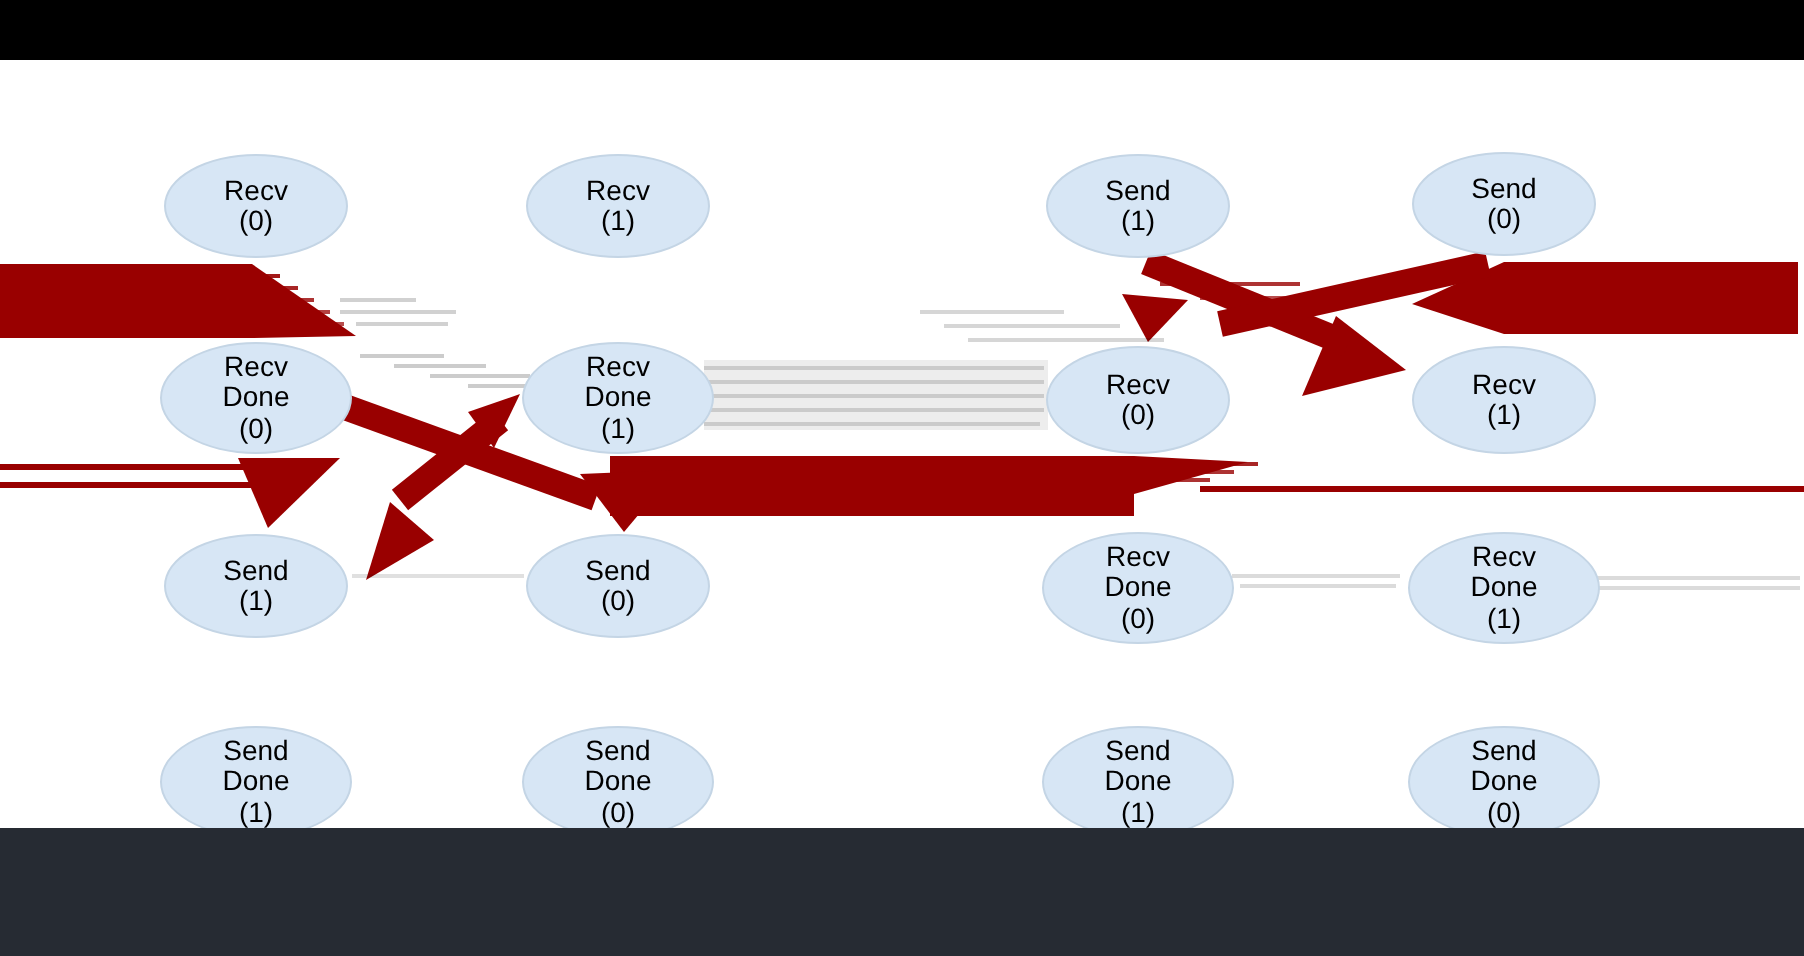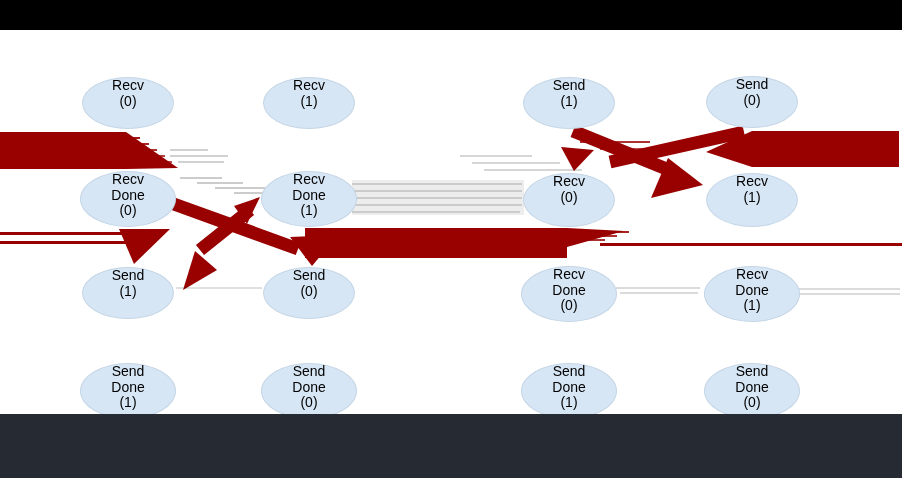--- a/index.html
+++ b/index.html
@@ -5,21 +5,21 @@
   html,body{margin:0;padding:0;background:#fff;}
   .canvas{
     position:relative;width:902px;height:478px;background:#ffffff;
     overflow:hidden;font-family:"Liberation Sans",sans-serif;
   }
   .bar-top{position:absolute;left:0;top:0;width:902px;height:30px;z-index:4;}
   .bar-bottom{position:absolute;left:0;top:414px;width:902px;height:64px;z-index:4;}
   .edge-layer{position:absolute;left:0;top:0;z-index:1;}
   .node{
     position:absolute;border-radius:50%;
-    display:flex;flex-direction:column;align-items:center;justify-content:flex-start;
+    display:flex;flex-direction:column;align-items:center;justify-content:center;
     z-index:2;font-size:14px;line-height:15.5px;color:#000;text-align:center;
   }
   .node span{display:block;}
 </style>
 </head>
 <body>
 
 <div class="canvas">
   <svg class="edge-layer" width="902" height="478" viewBox="0 0 902 478">
       <rect x="0" y="132" width="126" height="37" fill="#990000"></rect>

